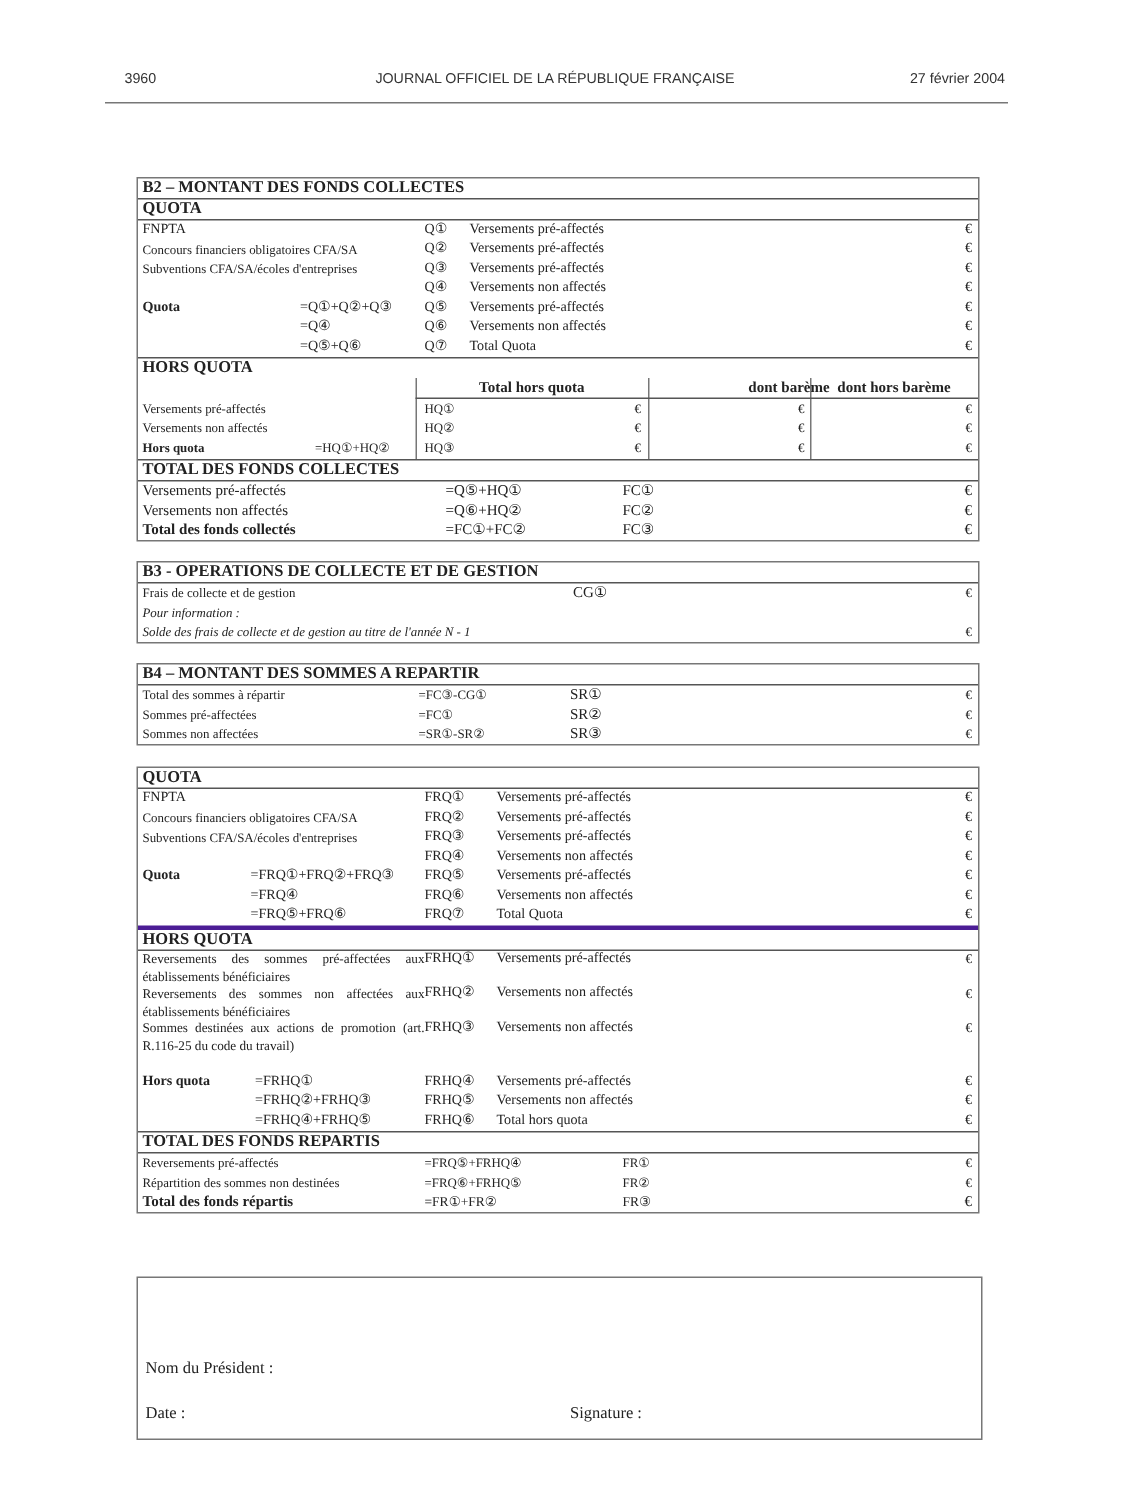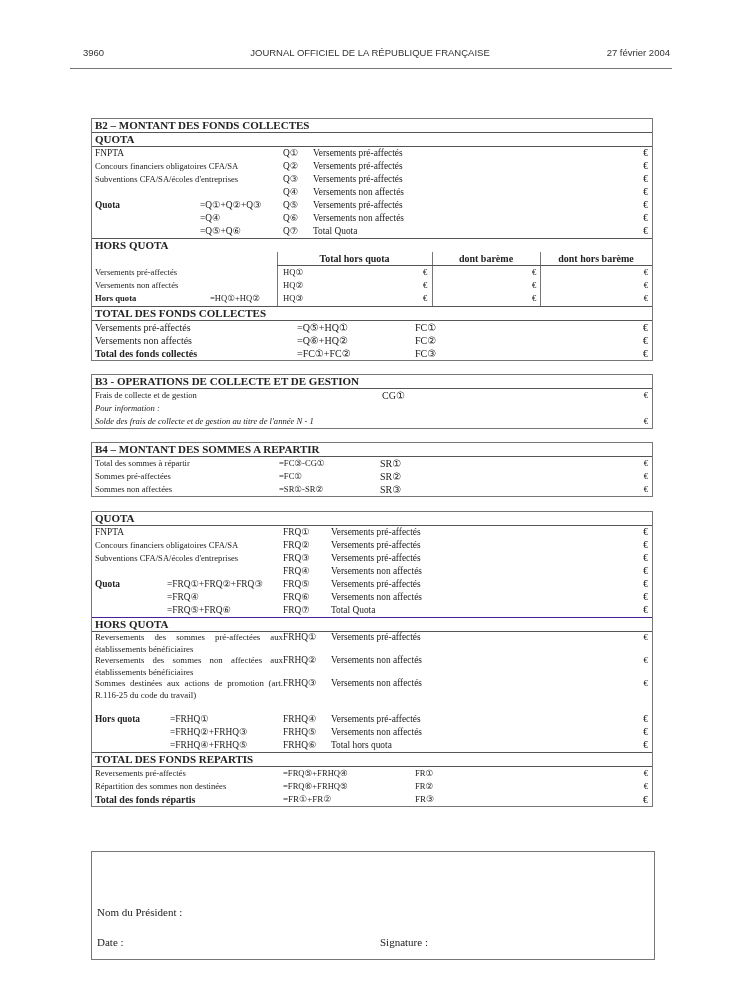--- a/index.html
+++ b/index.html
@@ -85,21 +85,21 @@
     <span class="eur">€</span>
   </div>
 
   <div class="sub-title" style="border-bottom:none;">HORS QUOTA</div>
   <div style="position:relative; height:54px;">
     <div class="gridcell" style="left:185px;"></div>
     <div class="gridcell" style="left:340px;"></div>
     <div class="gridcell" style="left:448px;"></div>
     <div class="row b" style="font-size:10px; border-bottom:1px solid #555; margin-left:185px;">
       <span style="left:0; width:155px; text-align:center;">Total hors quota</span>
-      <span style="left:155px; width:108px; text-align:center;">dont barème</span>
+      <span style="left:155px; width:108px; text-align:center;padding-left:40px;">dont barème</span>
       <span style="left:263px; width:112px; text-align:center;">dont hors barème</span>
     </div>
     <div class="row sm">
       <span style="left:3px">Versements pré-affectés</span>
       <span style="left:191px">HQ①</span>
       <span style="left:331px">€</span>
       <span style="left:440px">€</span>
       <span class="eur">€</span>
     </div>
     <div class="row sm">
@@ -209,21 +209,21 @@
     <span style="left:191px">FRQ⑤</span>
     <span style="left:239px">Versements pré-affectés</span>
     <span class="eur">€</span>
   </div>
   <div class="row">
     <span style="left:75px">=FRQ④</span>
     <span style="left:191px">FRQ⑥</span>
     <span style="left:239px">Versements non affectés</span>
     <span class="eur">€</span>
   </div>
-  <div class="row" style="border-bottom:1px solid #4c1d95;">
+  <div class="row" style="border-bottom:3px solid #4c1d95;">
     <span style="left:75px">=FRQ⑤+FRQ⑥</span>
     <span style="left:191px">FRQ⑦</span>
     <span style="left:239px">Total Quota</span>
     <span class="eur">€</span>
   </div>
 
   <div class="sub-title">HORS QUOTA</div>
 
   <div class="multi" style="height:23px;">
     <span class="txt">Reversements des sommes pré-affectées aux établissements bénéficiaires</span>

